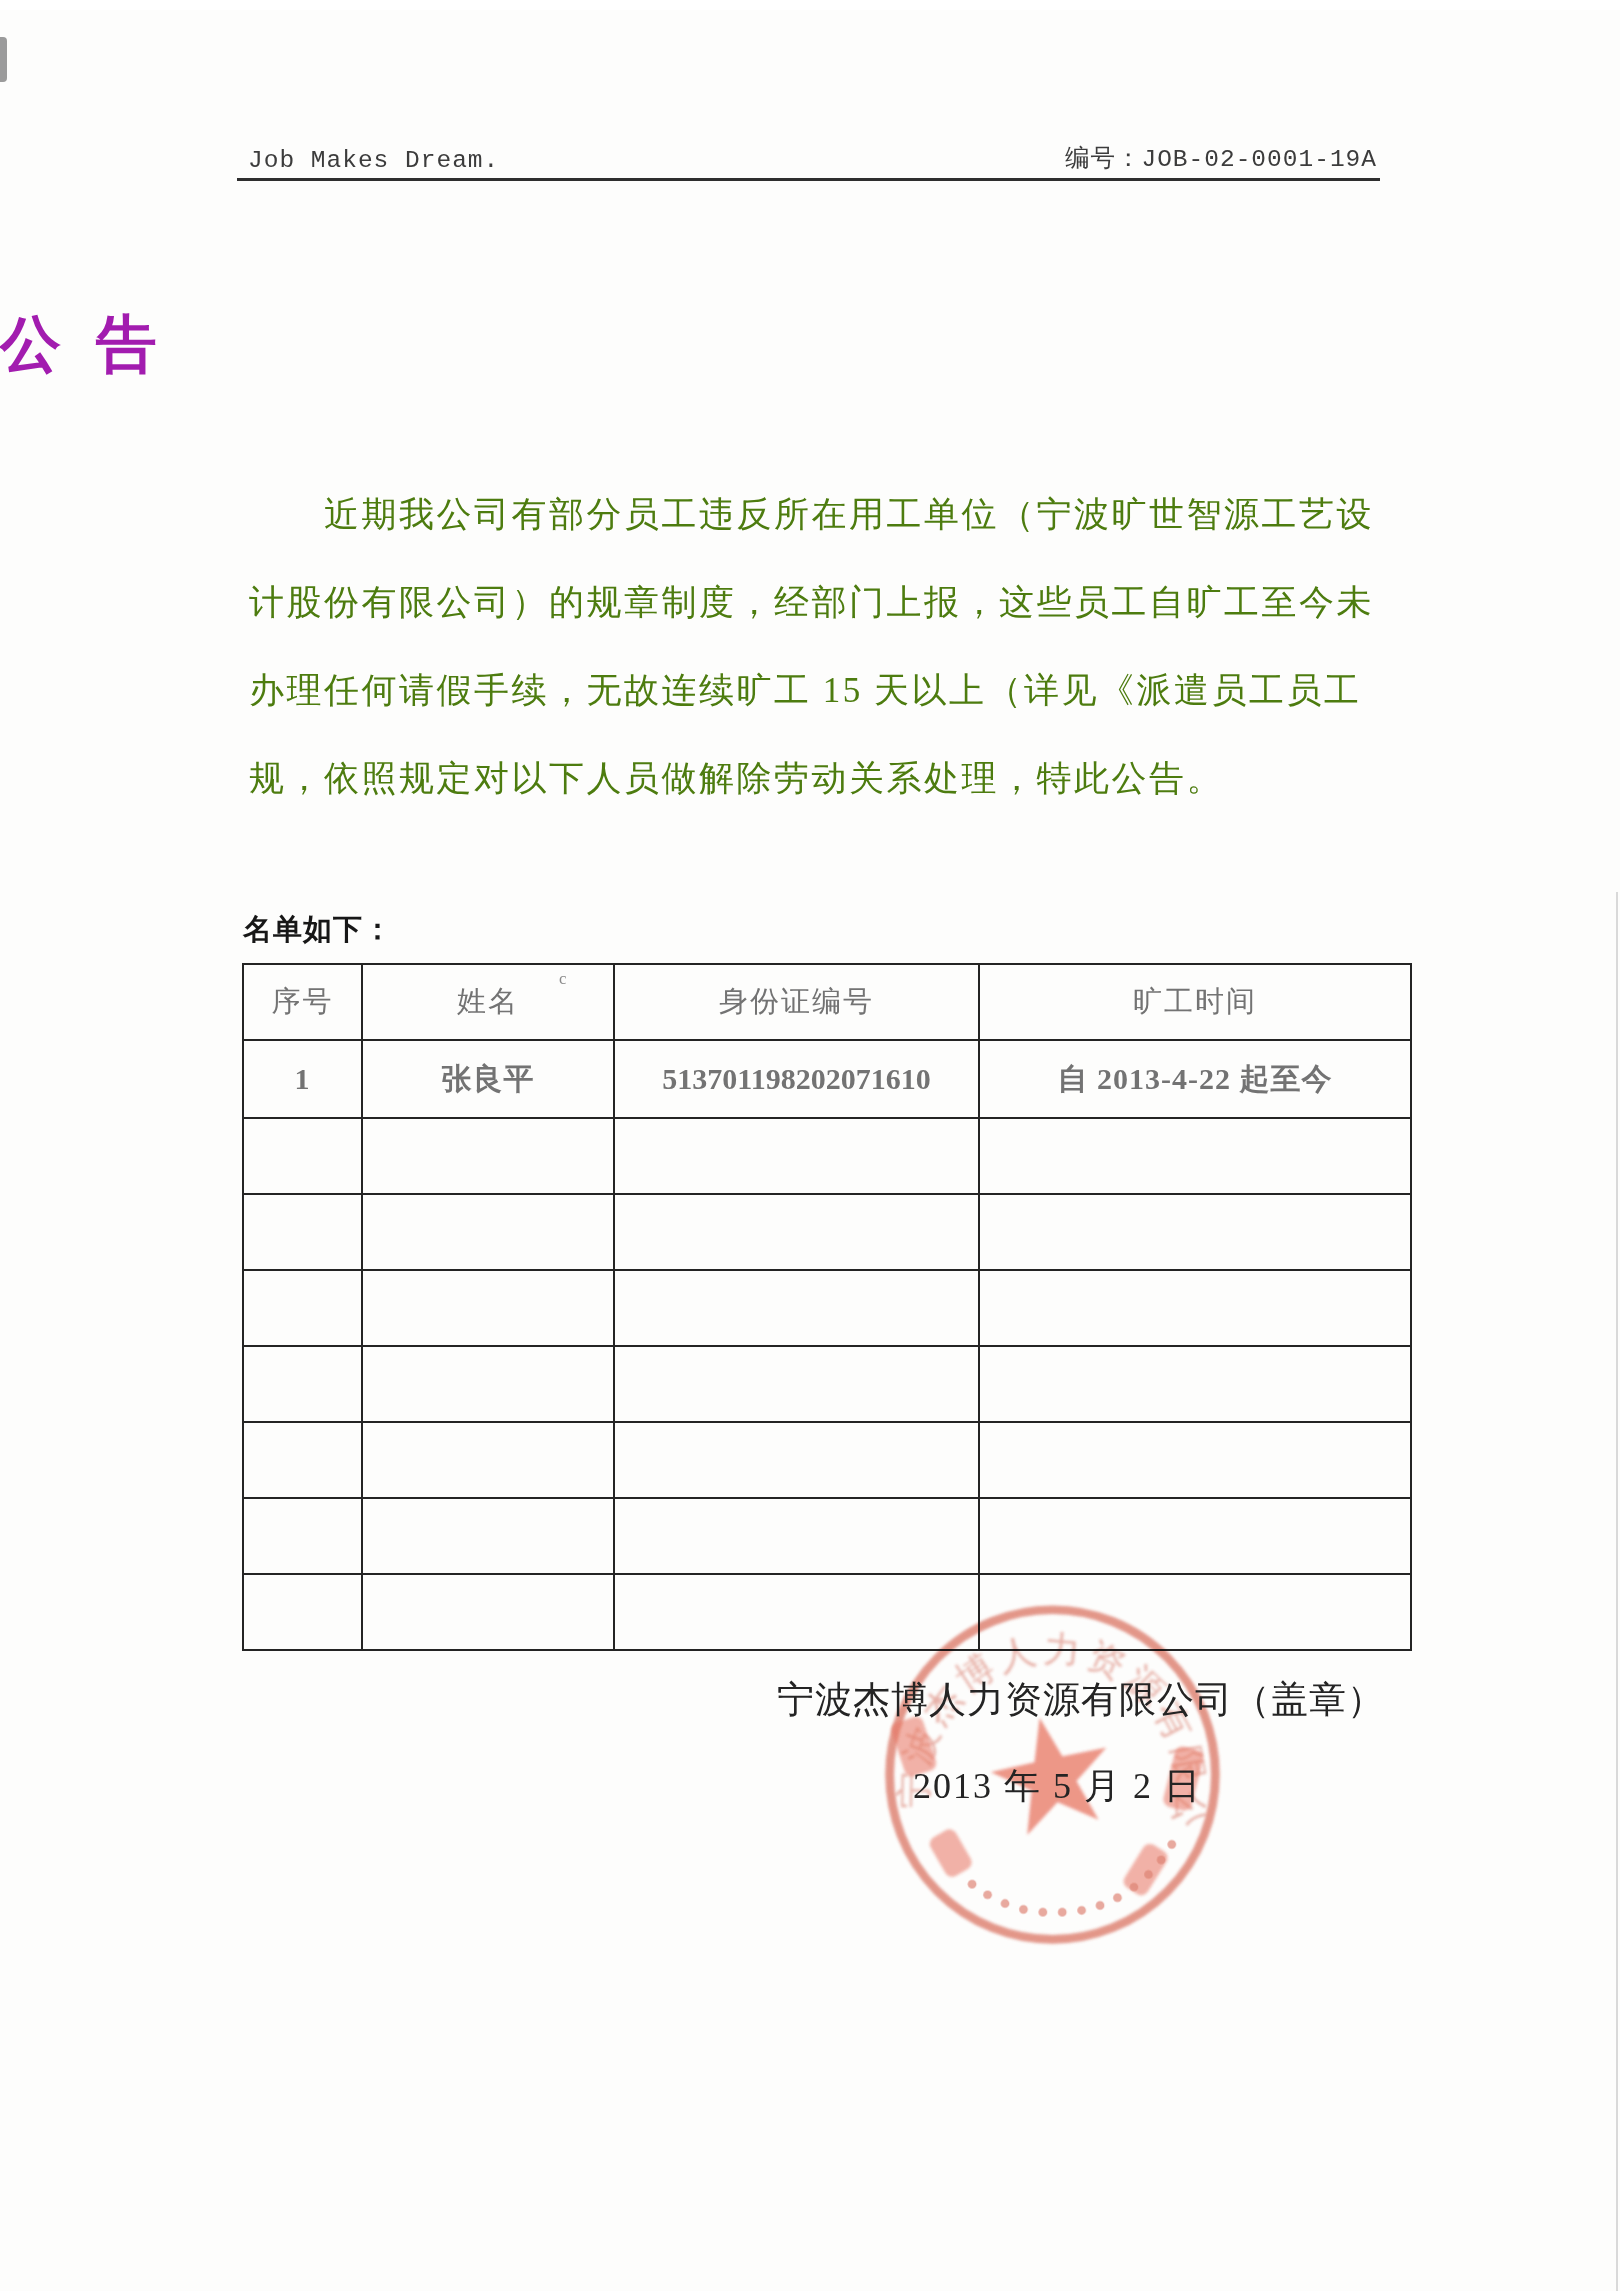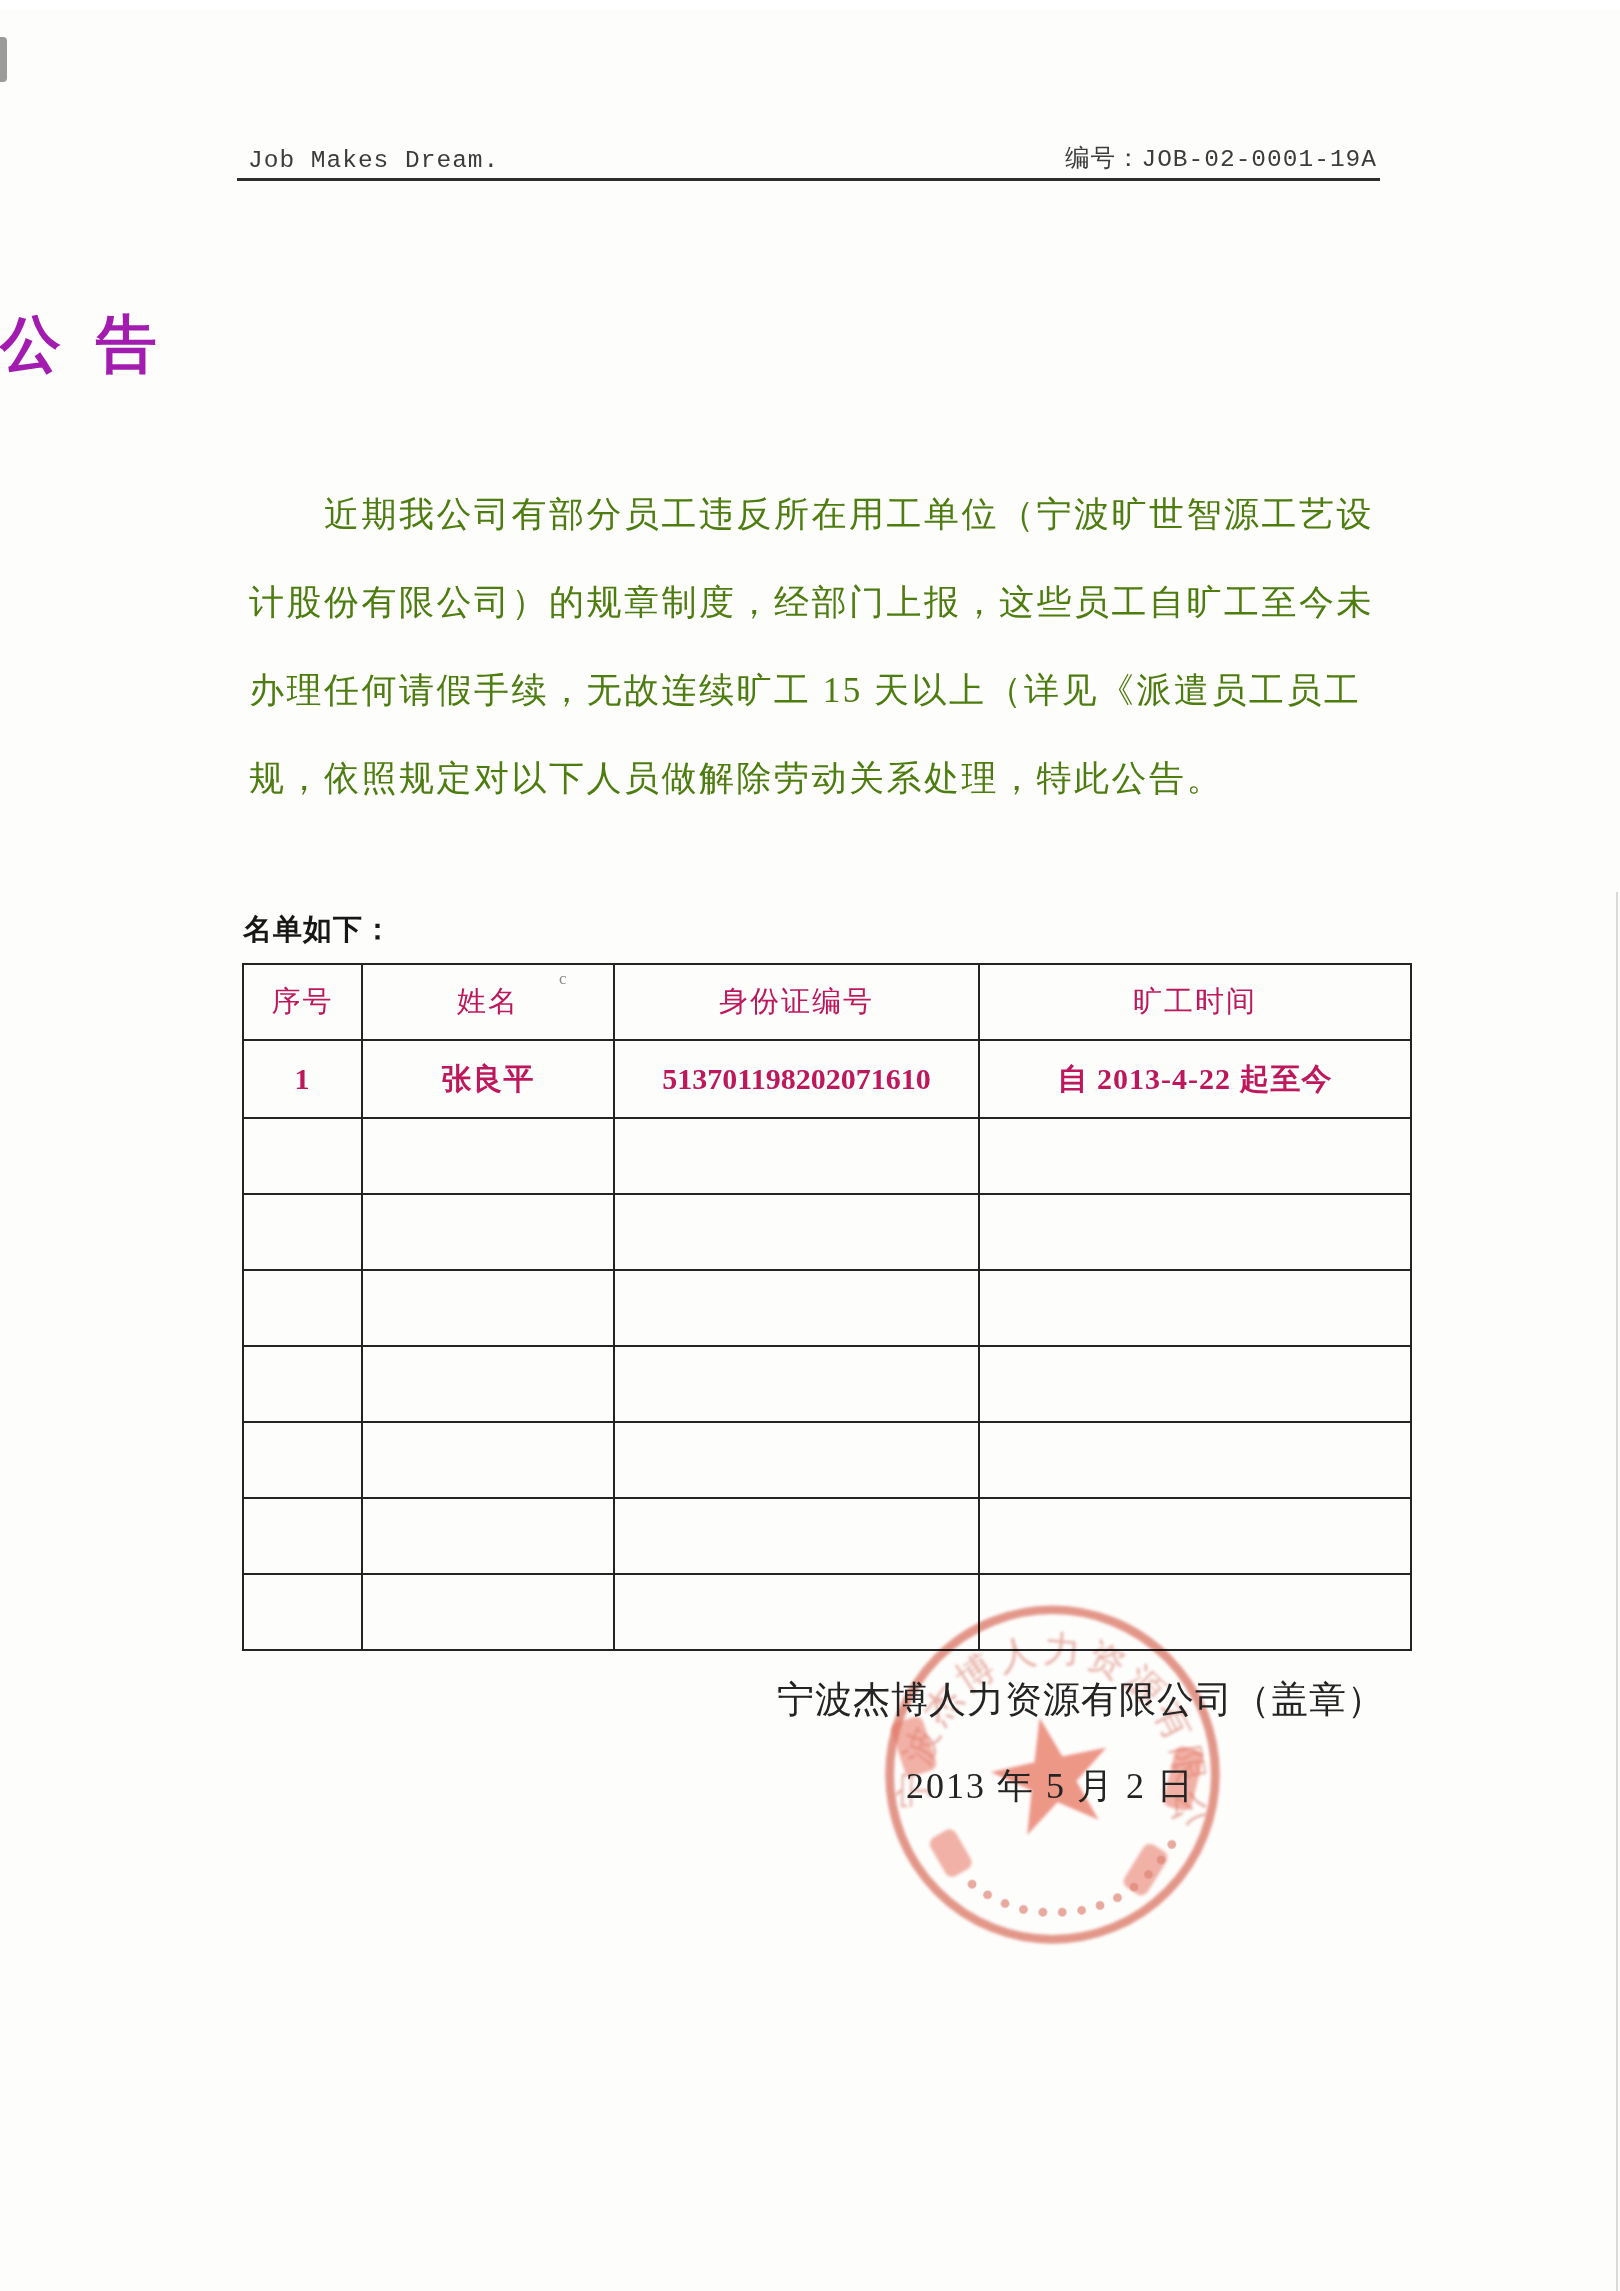--- a/index.html
+++ b/index.html
@@ -50,36 +50,36 @@
   table.roster{
     position:absolute;left:242px;top:953px;width:1167px;
     border-collapse:collapse;table-layout:fixed;
   }
   table.roster col.c1{width:119px;}
   table.roster col.c2{width:252px;}
   table.roster col.c3{width:365px;}
   table.roster col.c4{width:432px;}
   table.roster th,table.roster td{
     border:2px solid #242424;text-align:center;vertical-align:middle;
-    padding:0;font-weight:normal;color:#be185d;
+    padding:0;font-weight:normal;color:#737373;
   }
   table.roster tr.head-row{height:76px;}
   table.roster tr.head-row th{font-size:29px;letter-spacing:2px;}
   table.roster tr.data-row{height:78px;}
   table.roster tr.data-row td{font-size:30px;font-weight:bold;letter-spacing:1px;}
   table.roster tr.data-row td.id-cell{letter-spacing:0;}
   table.roster tr.empty-row{height:76px;}
   
   .footer-company{
     position:absolute;left:777px;top:1665px;
     font-size:37px;color:#242424;letter-spacing:1px;white-space:nowrap;
   }
   .footer-date{
     position:absolute;left:906px;top:1752px;
-    font-size:36px;color:#242424;letter-spacing:2px;white-space:nowrap;
+    font-size:36px;color:#242424;letter-spacing:2px;white-space:nowrap;padding-left:7px;
   }
   
   .stamp{
     position:absolute;left:878px;top:1592px;width:349px;height:349px;
     mix-blend-mode:multiply;opacity:0.92;
   }
   
   .corner-mark{
     position:absolute;left:0;top:27.4px;width:6.9px;height:45px;
     background:#4a4a4a;opacity:.55;border-radius:0 3.9px 3.9px 0;

